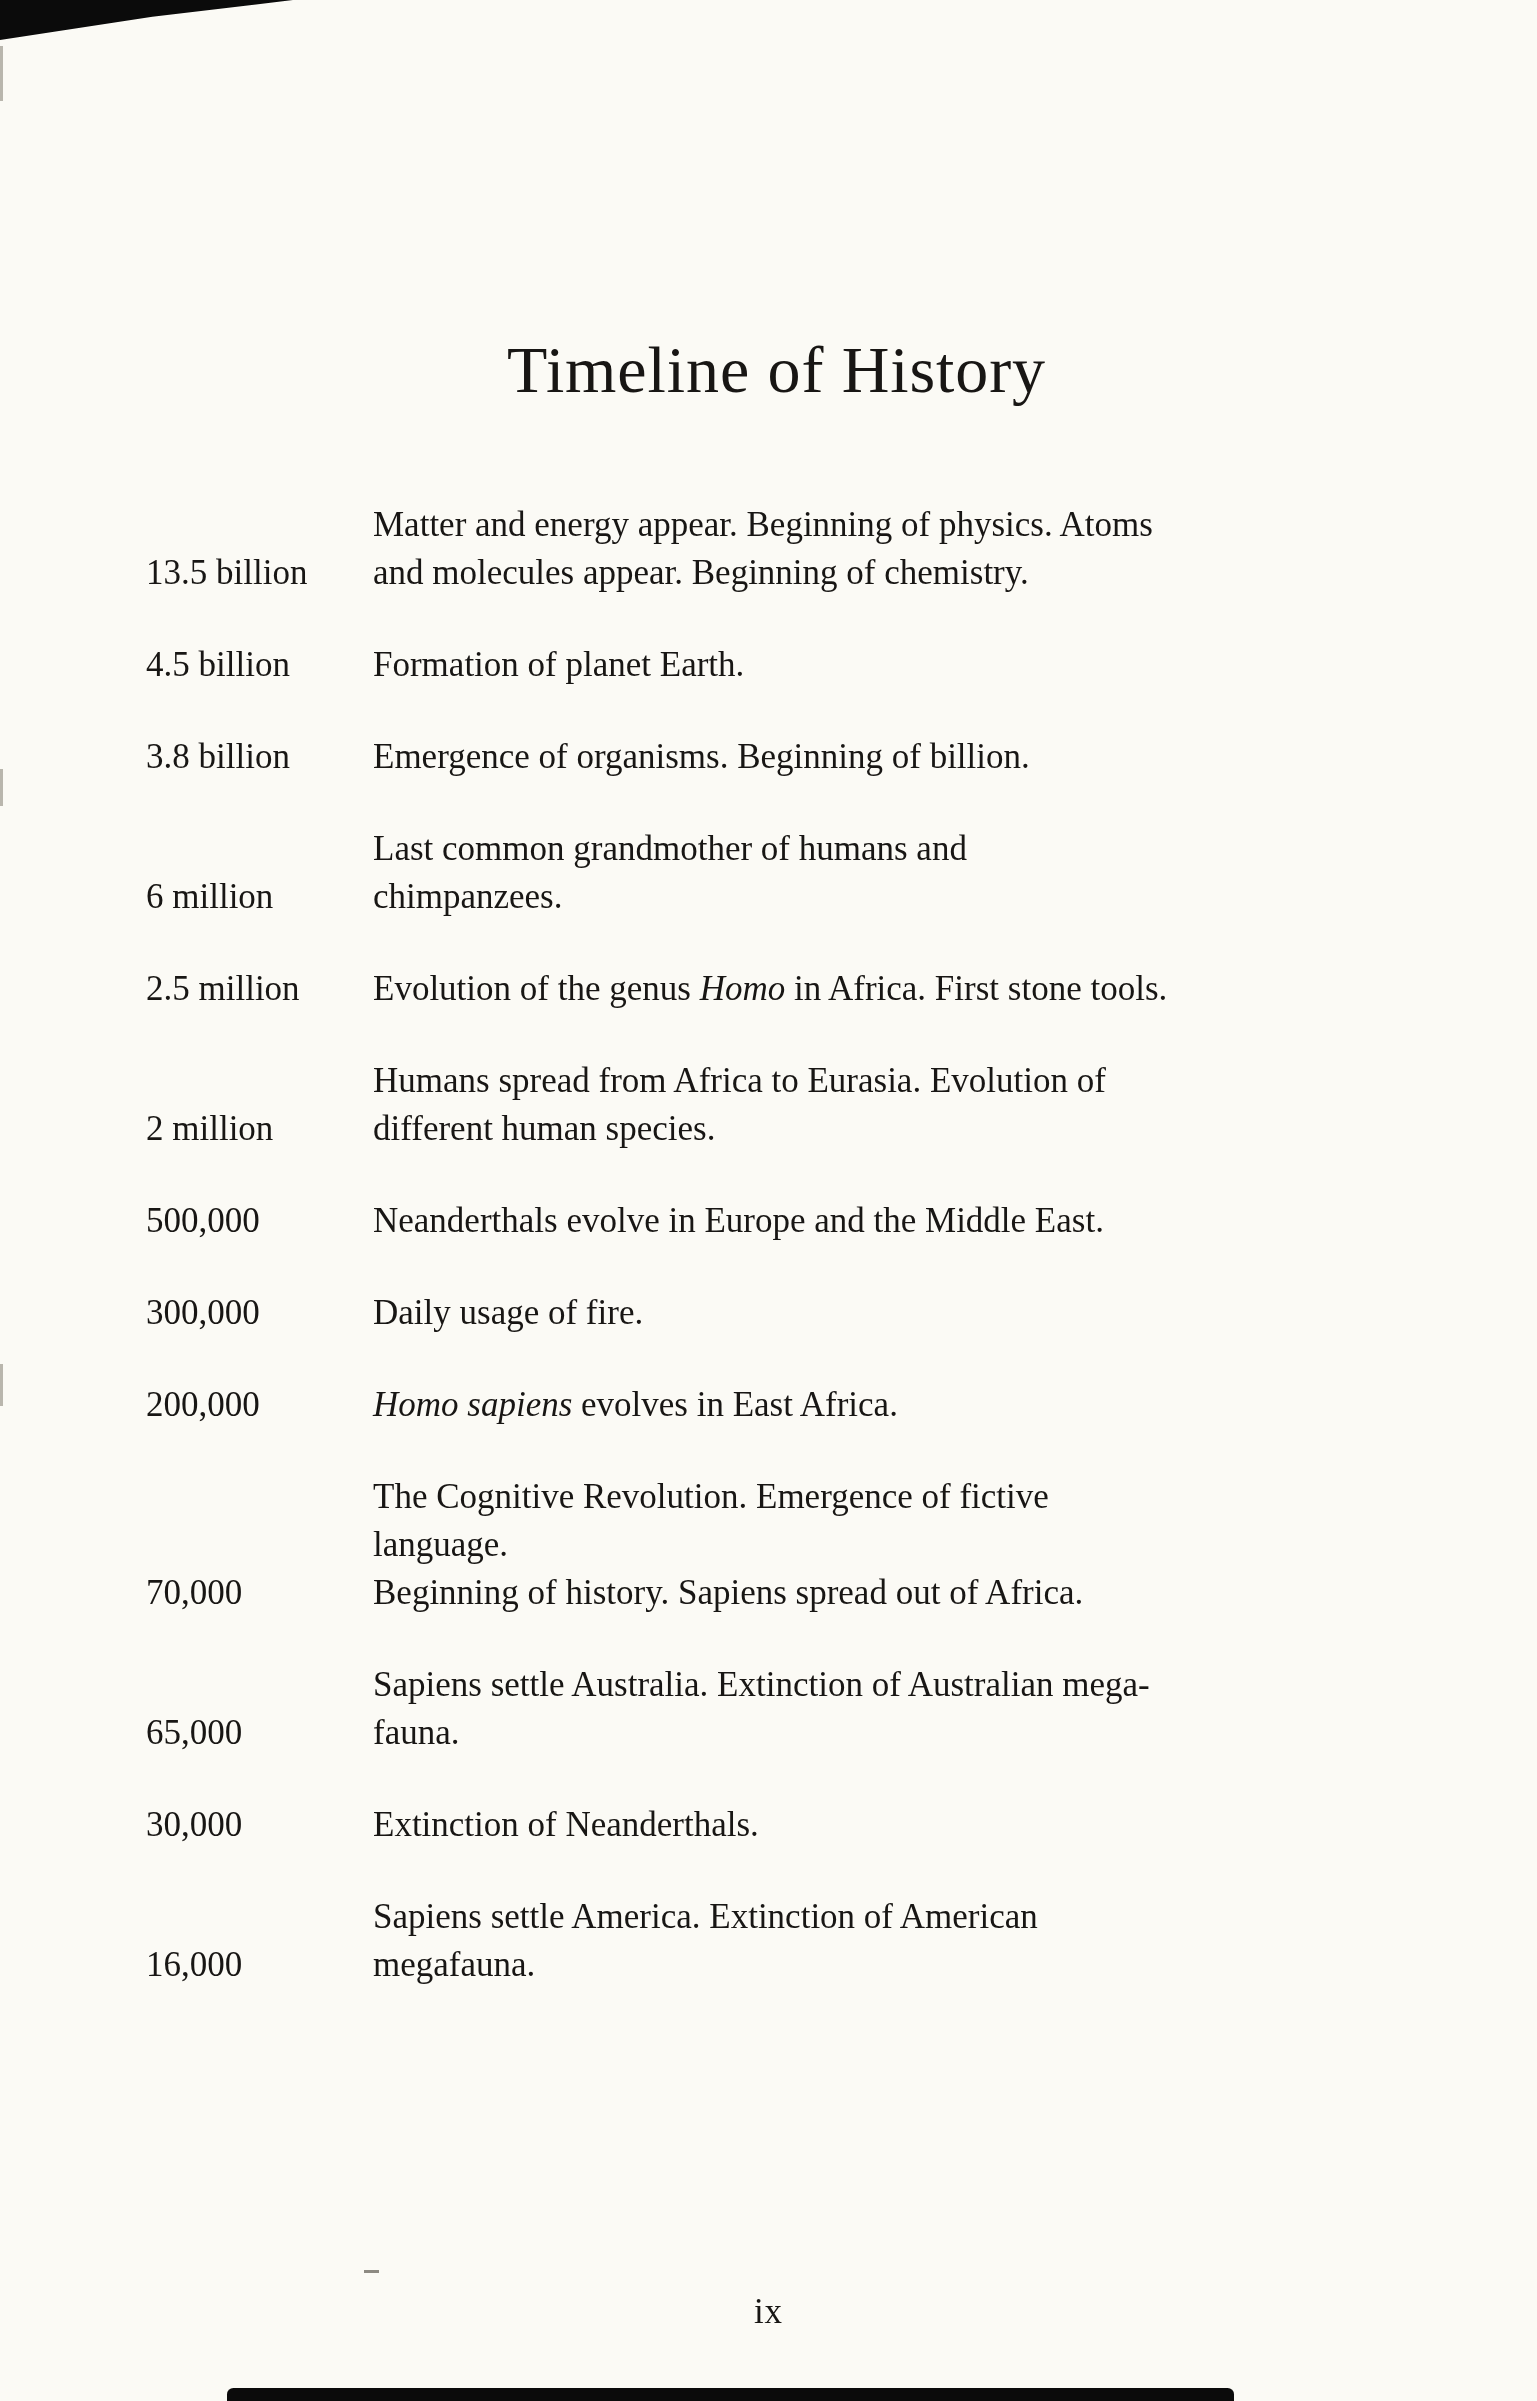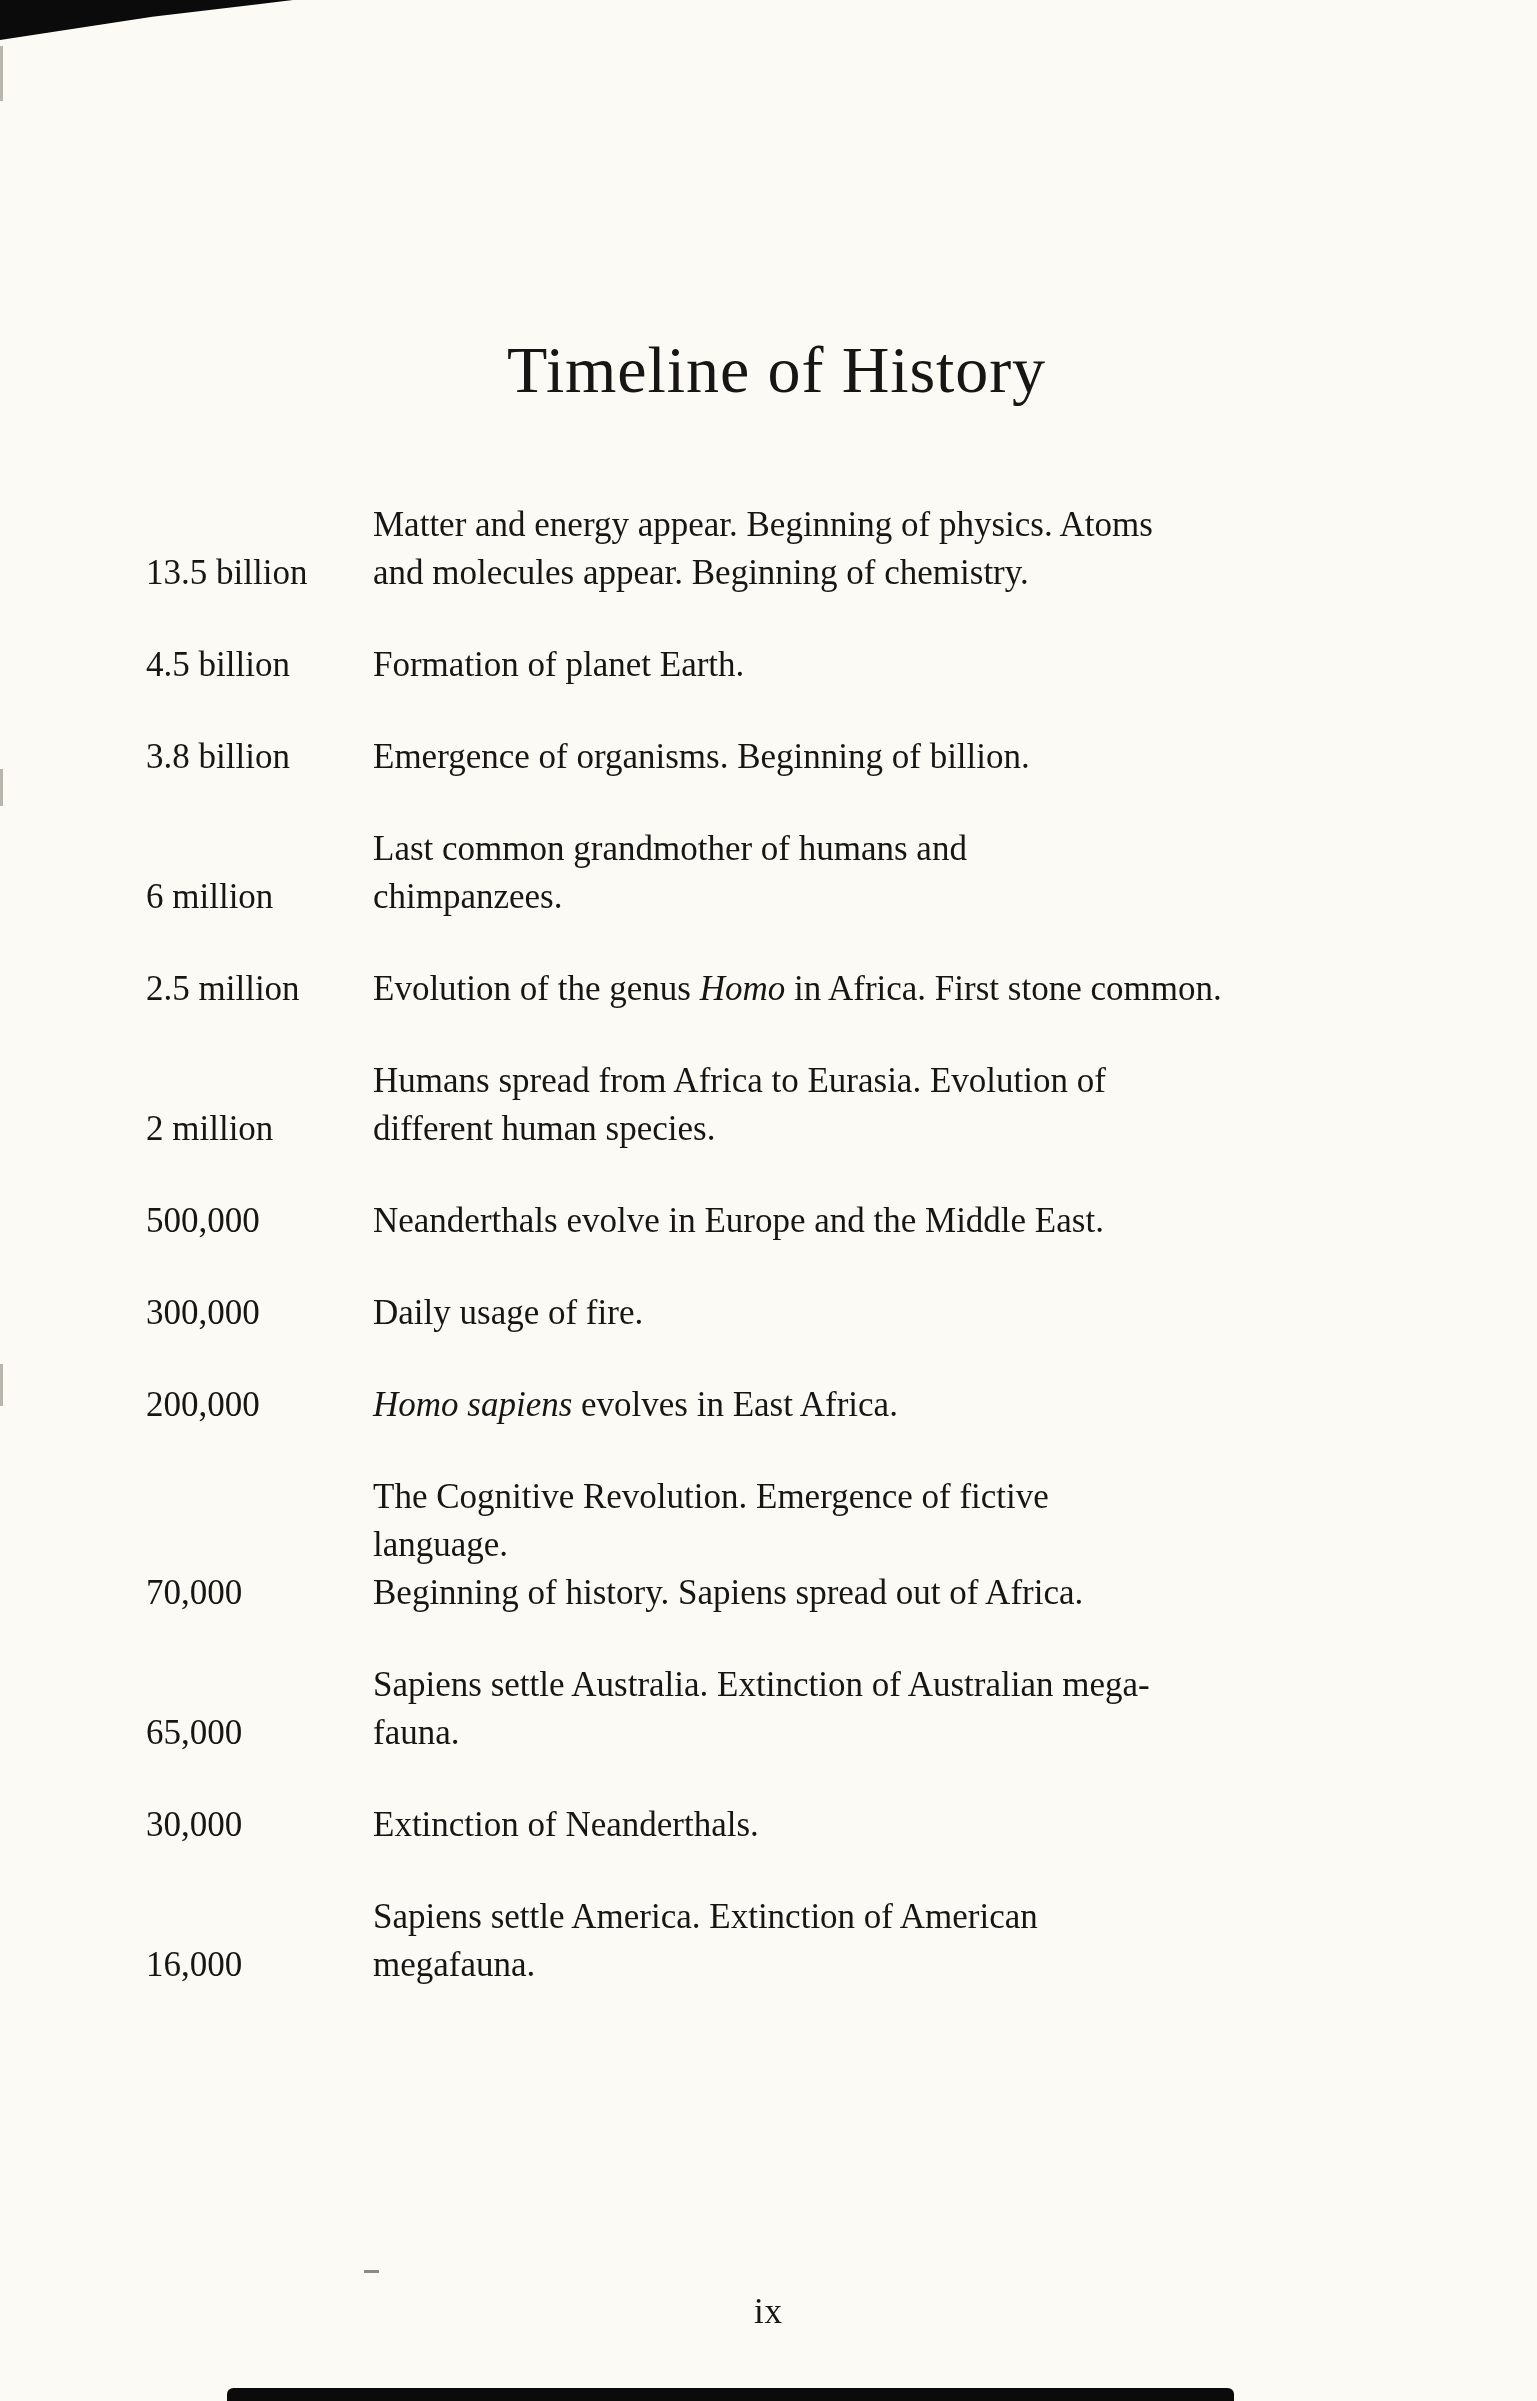--- a/index.html
+++ b/index.html
@@ -143,21 +143,21 @@
       <div class="entry">
         <div class="year">6 million</div>
         <div class="desc">
           <div class="line"><span>Last common grandmother of humans and</span></div>
           <div class="line"><span>chimpanzees.</span></div>
         </div>
       </div>
       <div class="entry">
         <div class="year">2.5 million</div>
         <div class="desc">
-          <div class="line"><span>Evolution of the genus </span><span class="it">Homo</span><span> in Africa. First stone common.</span></div>
+          <div class="line"><span>Evolution of the genus </span><span class="it">Homo</span><span> in Africa. First stone tools.</span></div>
         </div>
       </div>
       <div class="entry">
         <div class="year">2 million</div>
         <div class="desc">
           <div class="line"><span>Humans spread from Africa to Eurasia. Evolution of</span></div>
           <div class="line"><span>different human species.</span></div>
         </div>
       </div>
       <div class="entry">

